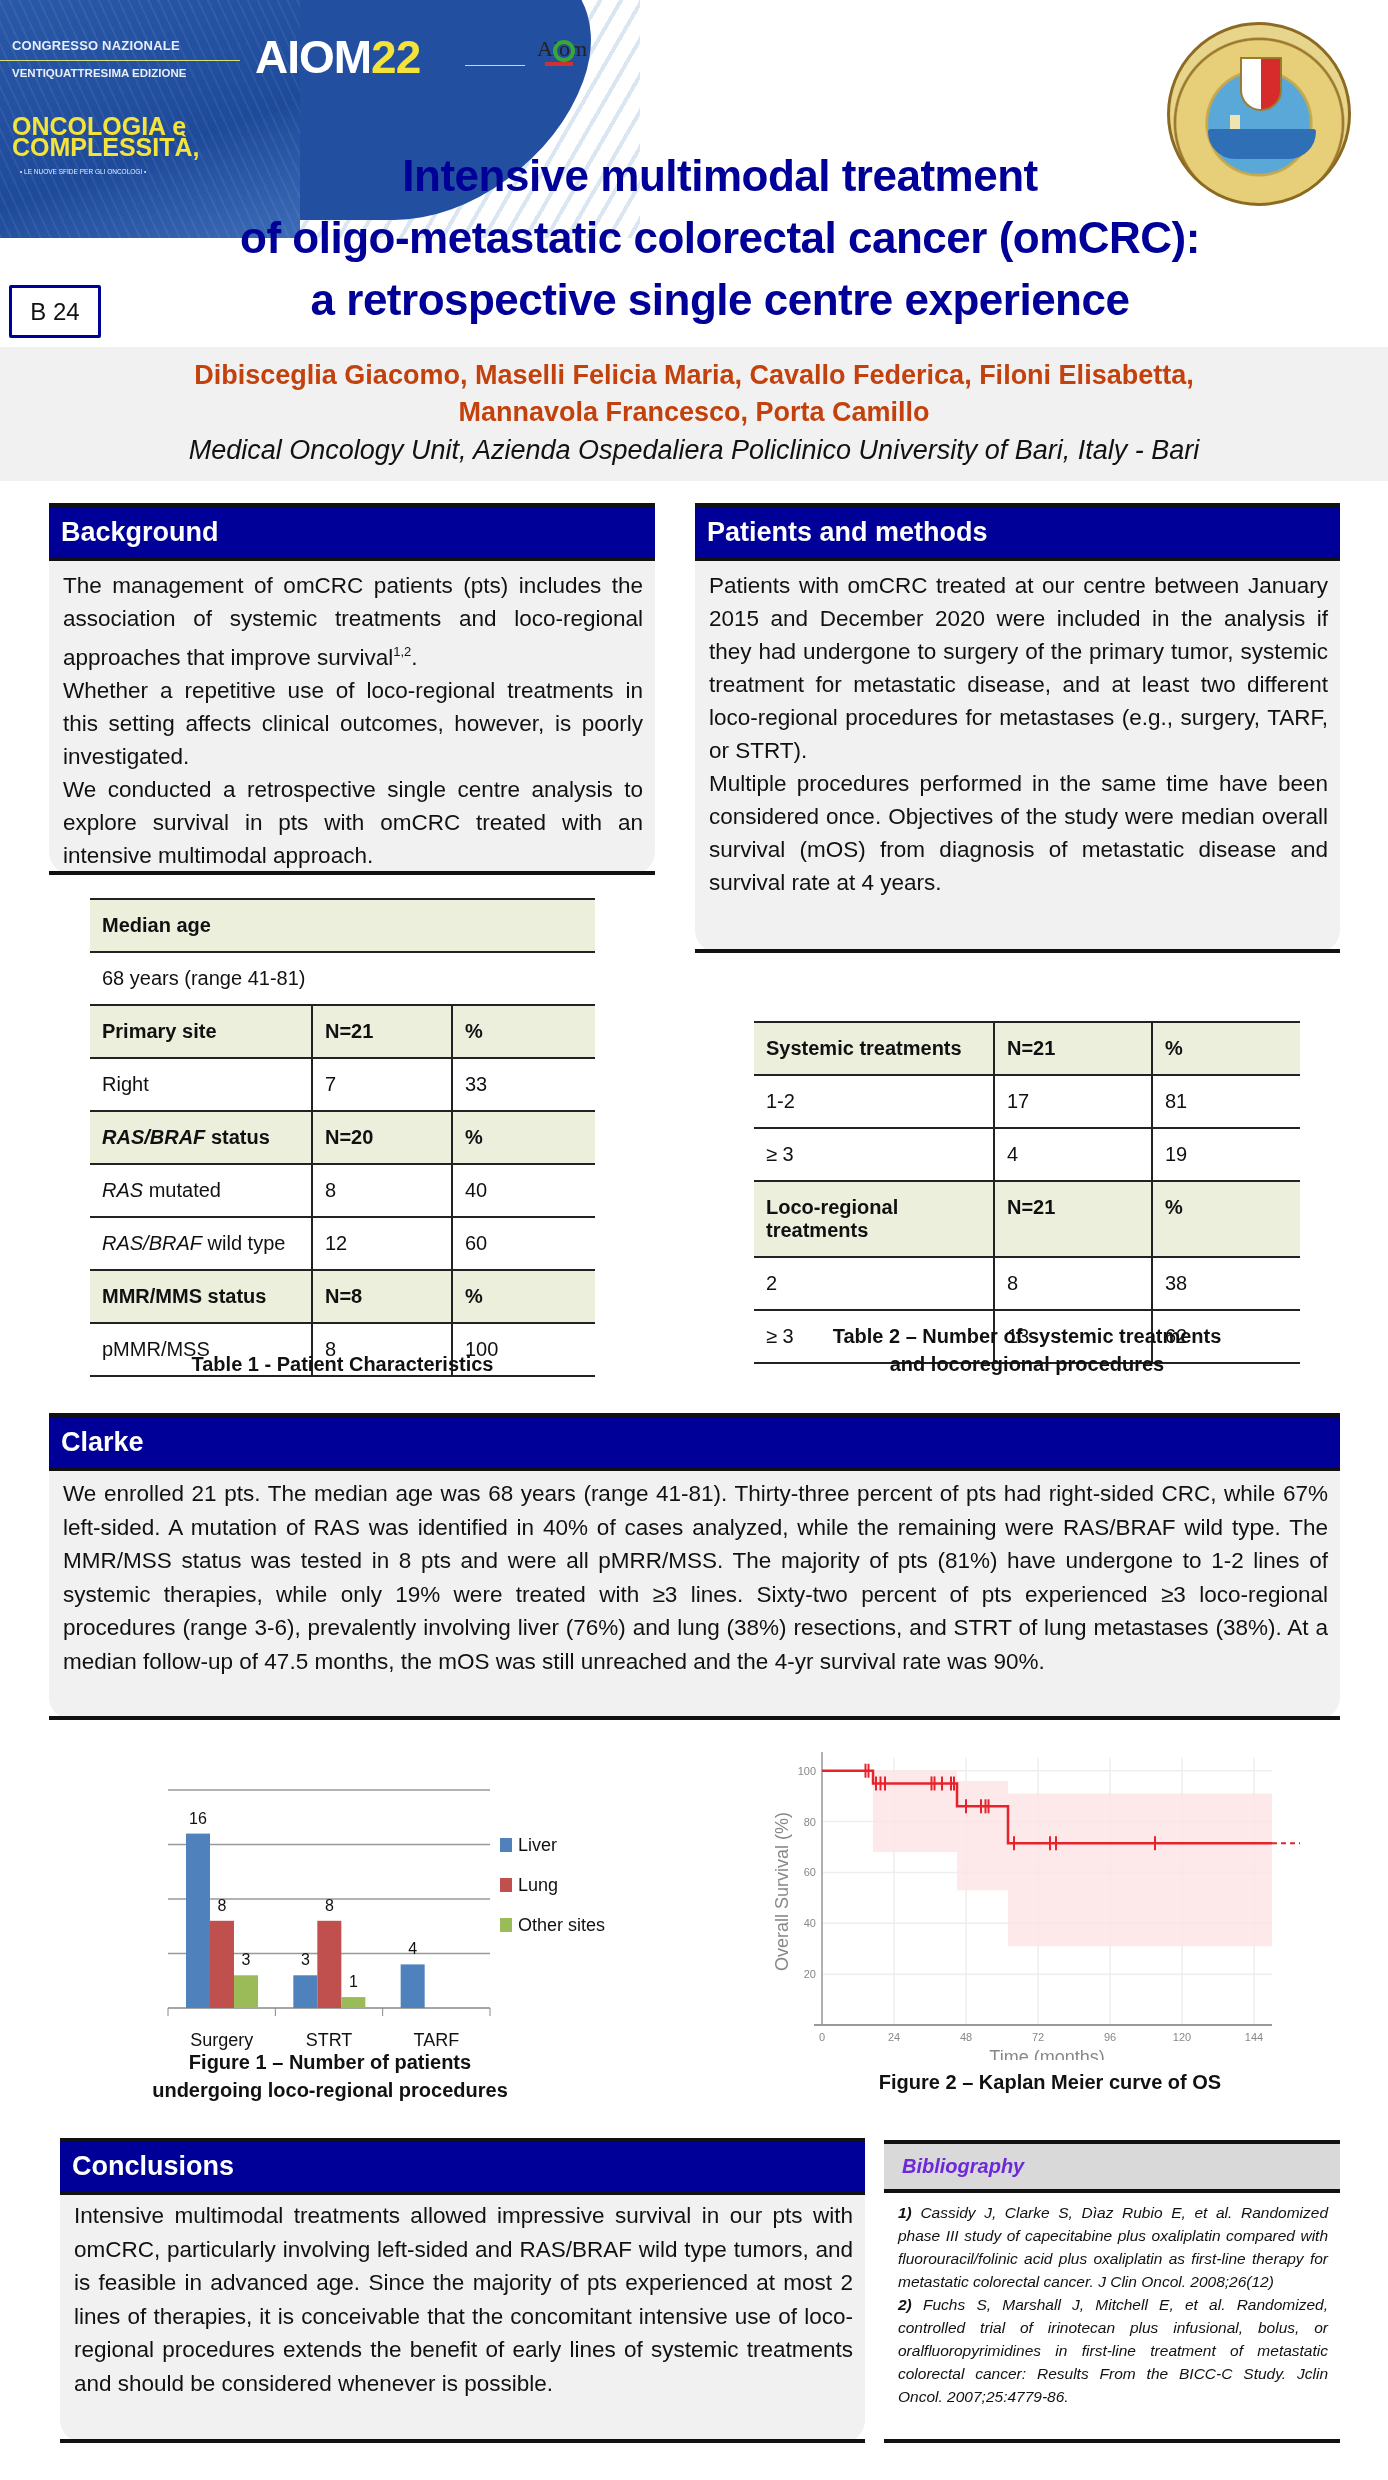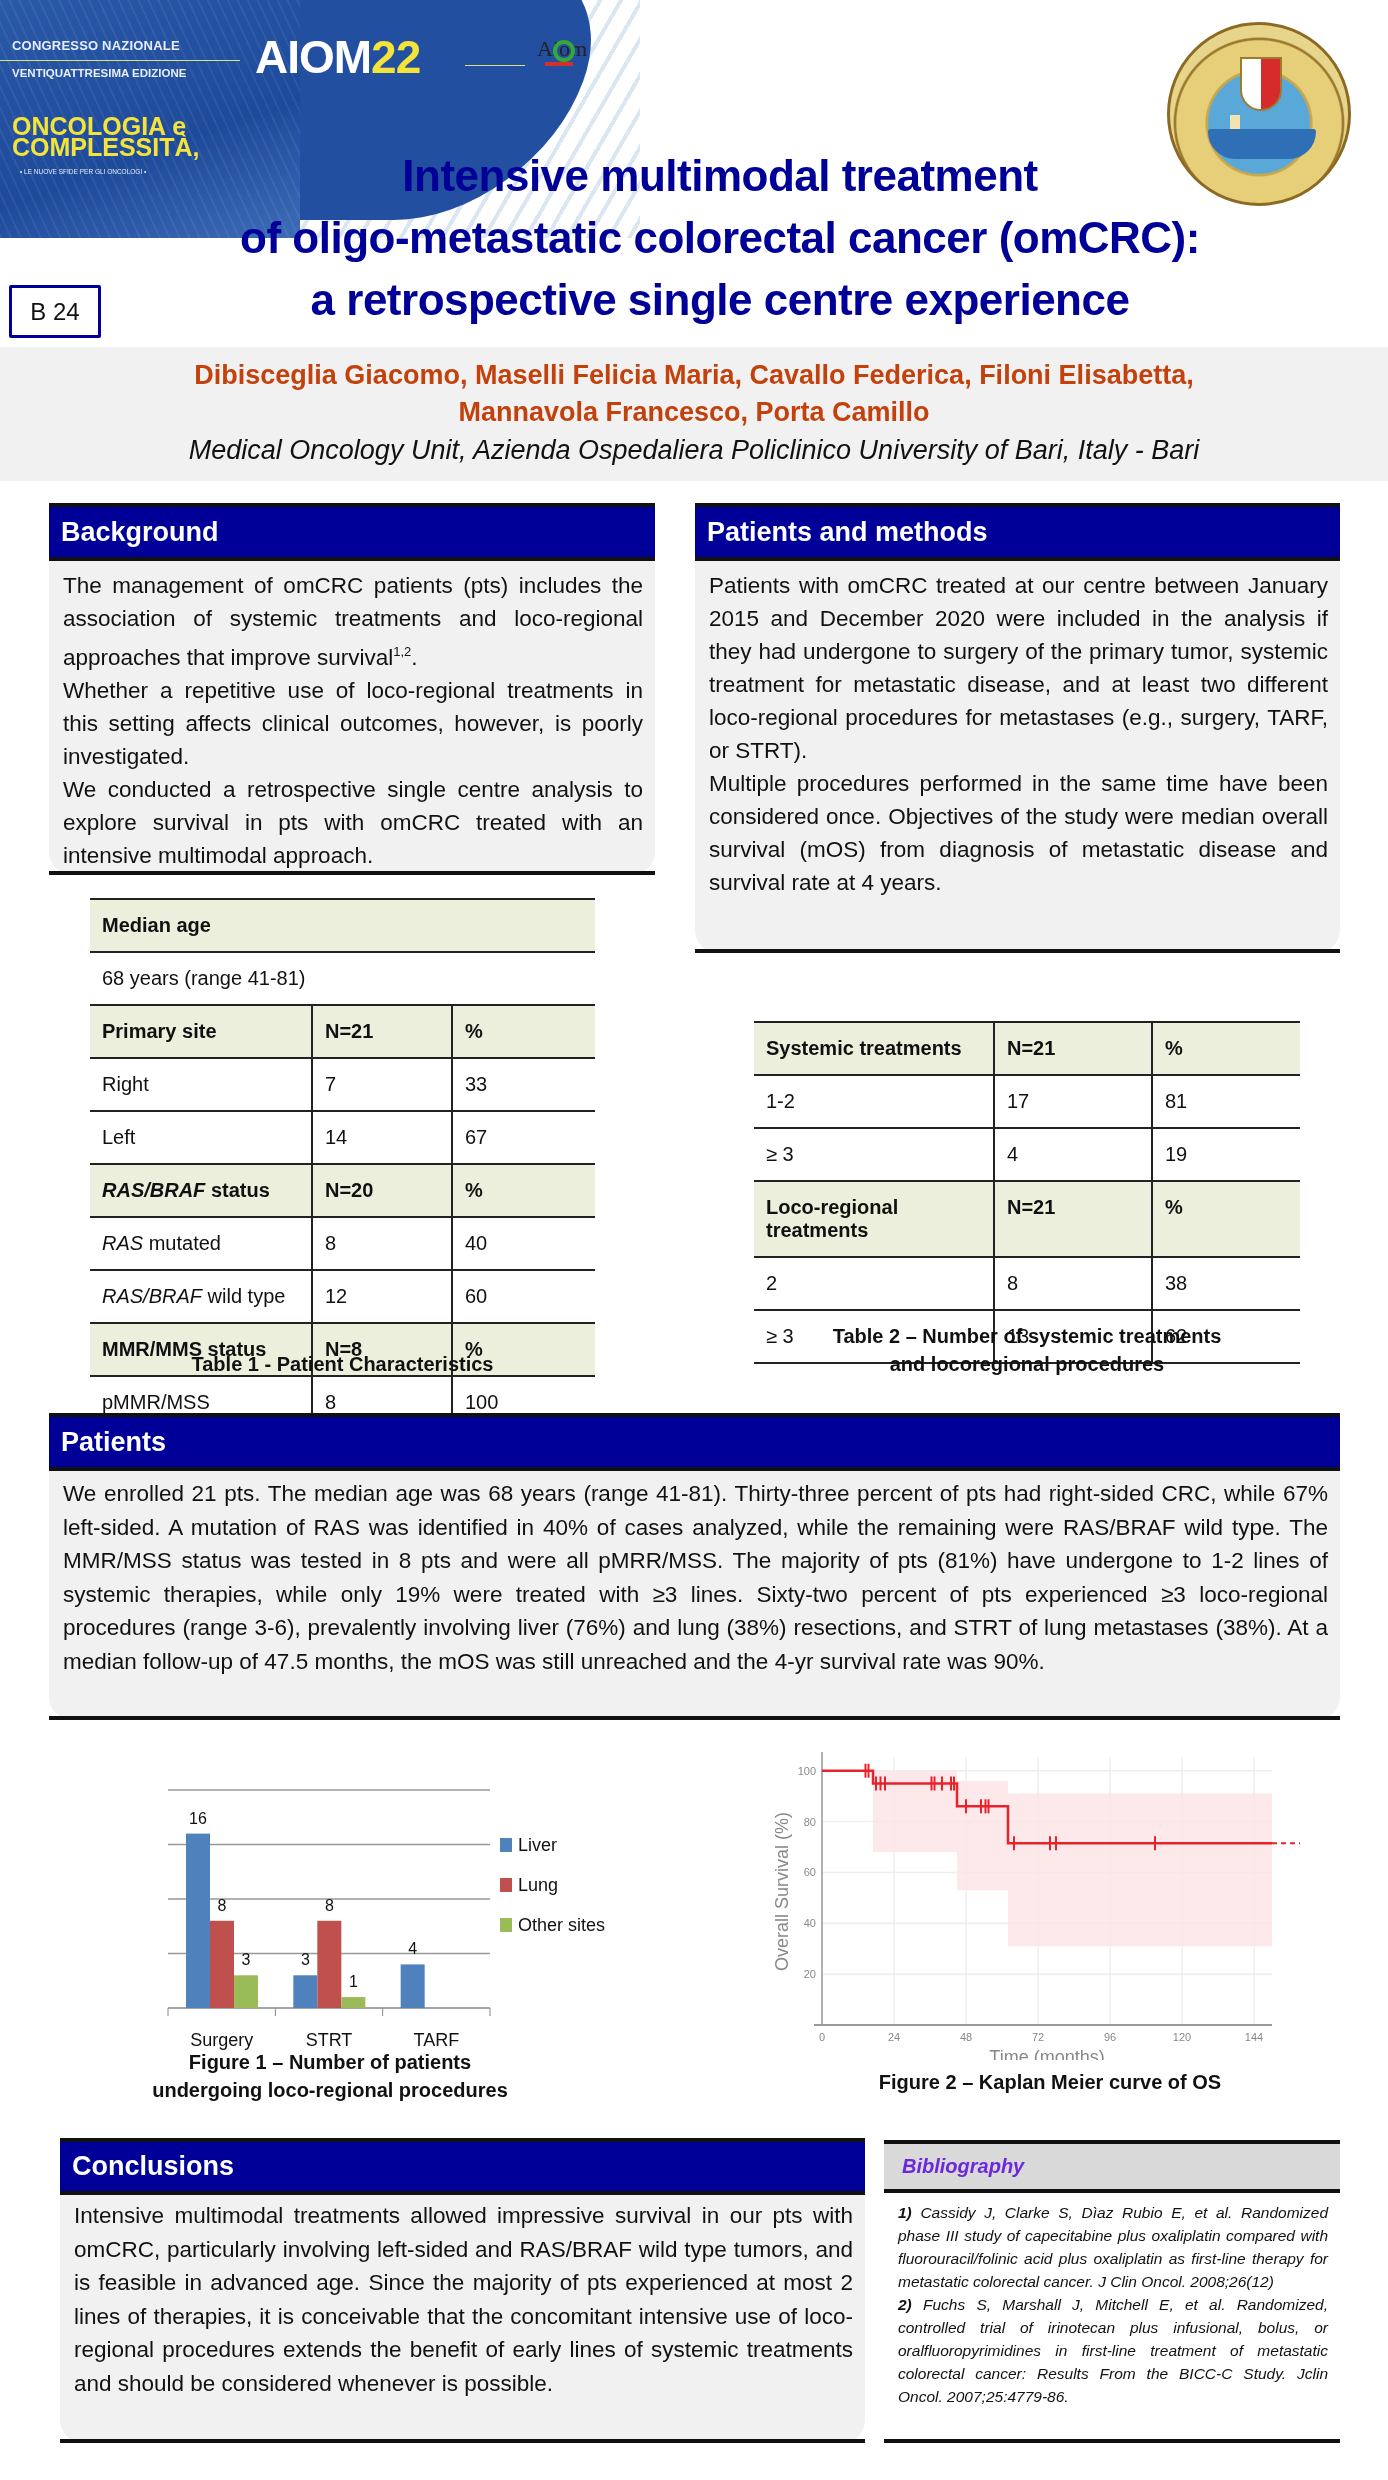--- a/index.html
+++ b/index.html
@@ -178,25 +178,20 @@
   <tr class="h">
     <td>Primary site</td>
         <td>N=21</td>
         <td>%</td>
   </tr>
   <tr>
     <td>Right</td>
         <td>7</td>
         <td>33</td>
   </tr>
-  <tr>
-    <td>Left</td>
-        <td>14</td>
-        <td>67</td>
-  </tr>
   <tr class="h">
     <td><i>RAS/BRAF</i><span> status</span></td>
     <td>N=20</td>
         <td>%</td>
   </tr>
   <tr>
     <td><i>RAS</i><span> mutated</span></td>
     <td>8</td>
         <td>40</td>
   </tr>
@@ -257,21 +252,21 @@
         <td>62</td>
   </tr>
 </tbody>
   </table>
 <div class="caption" id="caption2">
   <div>Table 2 – Number of systemic treatments</div>
   <div>and locoregional procedures</div>
 </div>
 
 <div class="section" id="results">
-  <div class="hdr">Patients</div>
+  <div class="hdr">Clarke</div>
   <div class="body">
       <p>We enrolled 21 pts. The median age was 68 years (range 41-81). Thirty-three percent of pts had right-sided CRC, while 67% left-sided. A mutation of RAS was identified in 40% of cases analyzed, while the remaining were RAS/BRAF wild type. The MMR/MSS status was tested in 8 pts and were all pMRR/MSS. The majority of pts (81%) have undergone to 1-2 lines of systemic therapies, while only 19% were treated with ≥3 lines. Sixty-two percent of pts experienced ≥3 loco-regional procedures (range 3-6), prevalently involving liver (76%) and lung (38%) resections, and STRT of lung metastases (38%). At a median follow-up of 47.5 months, the mOS was still unreached and the 4-yr survival rate was 90%.</p>
     </div>
   <div class="bottom-rule"></div>
 </div>
 
 <div id="barchart">
   <svg id="bar-svg" width="560" height="300" viewBox="0 0 560 300">
       <line x1="48" x2="370" y1="193.5" y2="193.5" stroke="#999" stroke-width="1.5"></line>
       <line x1="48" x2="370" y1="139" y2="139" stroke="#999" stroke-width="1.5"></line>

